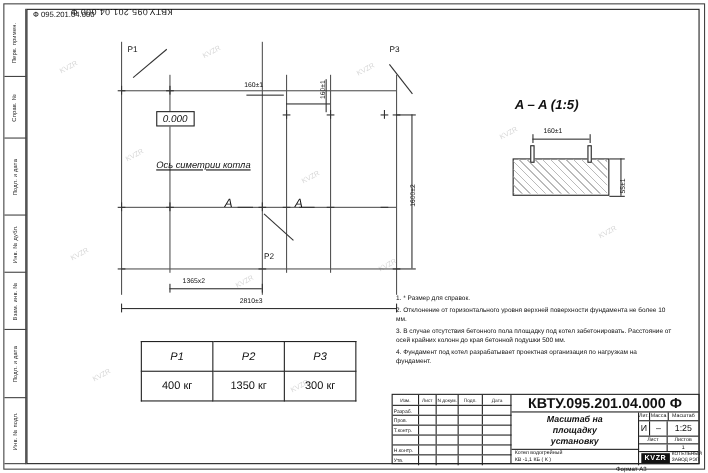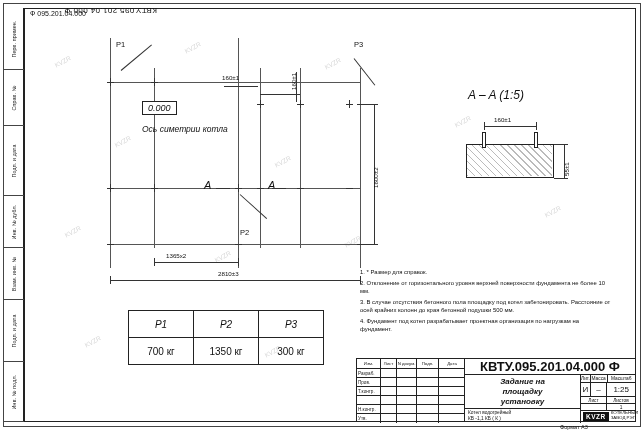--- a/index.html
+++ b/index.html
@@ -185,21 +185,21 @@
     <div class="leader" style="left:97px;top:62px;width:40px;transform:rotate(-40deg);"></div>
     <div class="leader" style="left:216px;top:186px;width:36px;transform:rotate(42deg);"></div>
     <div class="leader" style="left:330px;top:50px;width:34px;transform:rotate(52deg);"></div>
 
     <div class="lbl" style="left:92px;top:32px;">P1</div>
     <div class="lbl" style="left:216px;top:220px;">P2</div>
     <div class="lbl" style="left:330px;top:32px;">P3</div>
 
     <div class="zerobox" style="left:118px;top:93px;">0.000</div>
 
-    <div class="lbl-i" style="left:118px;top:116px;">Ось симетрии котла</div>
+    <div class="lbl-i" style="left:118px;top:137px;text-decoration:underline;">Ось симетрии котла</div>
 
     <div class="secA" style="left:180px;top:171px;">A</div>
     <div class="secA" style="left:244px;top:171px;">A</div>
     <div class="hline" style="left:192px;top:180px;width:14px;"></div>
     <div class="hline" style="left:248px;top:180px;width:14px;"></div>
 
     <div class="hline" style="left:236px;top:86px;width:40px;"></div>
     <div class="dimtxt" style="left:198px;top:66px;">160±1</div>
     <div class="hline" style="left:200px;top:78px;width:34px;"></div>
 
@@ -214,21 +214,21 @@
     <div class="hline" style="left:130px;top:254px;width:84px;"></div>
     <div class="vline" style="left:130px;top:250px;height:8px;"></div>
     <div class="vline" style="left:214px;top:250px;height:8px;"></div>
     <div class="dimtxt" style="left:142px;top:244px;">1365x2</div>
 
     <div class="hline" style="left:86px;top:272px;width:250px;"></div>
     <div class="vline" style="left:86px;top:268px;height:8px;"></div>
     <div class="vline" style="left:336px;top:268px;height:8px;"></div>
     <div class="dimtxt" style="left:194px;top:262px;">2810±3</div>
 
-    <div class="lbl-i" style="left:444px;top:80px;font-size:12px;">A – A (1:5)</div>
+    <div class="lbl-i" style="left:444px;top:80px;font-size:12px;font-weight:bold;">A – A (1:5)</div>
 
     <div class="sec-body" style="left:442px;top:136px;width:88px;height:34px;"></div>
     <div class="hatch" style="left:443.4px;top:137.4px;width:85px;height:31px;"></div>
     <div class="bolt" style="left:458px;top:124px;width:4px;height:16px;"></div>
     <div class="bolt" style="left:510px;top:124px;width:4px;height:16px;"></div>
 
     <div class="hline" style="left:460px;top:118px;width:52px;"></div>
     <div class="vline" style="left:460px;top:114px;height:8px;"></div>
     <div class="vline" style="left:512px;top:114px;height:8px;"></div>
     <div class="dimtxt" style="left:470px;top:108px;">160±1</div>
@@ -248,21 +248,21 @@
   </div>
 
   <table class="ltable">
     <tbody>
         <tr>
       <td class="h">P1</td>
       <td class="h">P2</td>
       <td class="h">P3</td>
     </tr>
     <tr>
-      <td class="v">700 кг</td>
+      <td class="v">400 кг</td>
       <td class="v">1350 кг</td>
       <td class="v">300 кг</td>
     </tr>
   </tbody>
     </table>
 
   <div class="tb">
     <div class="col-left">
       <div class="tb-rowhdr">
         <div style="width:24px">Изм.</div>
@@ -311,21 +311,21 @@
           <div class="c2"></div>
           <div class="c3"></div>
           <div class="c4"></div>
           <div class="c5"></div>
         </div>
     </div>
 
     <div class="tb-main">
       <div class="tb-code">КВТУ.095.201.04.000 Ф</div>
       <div class="tb-name">
-        <span>Задание на</span>
+        <span>Масштаб на</span>
         <span>площадку</span>
         <span>установку</span>
       </div>
       <div class="tb-sub">
         <span>Котел водогрейный</span>
         <span>КВ -1,1 КБ ( К )</span>
       </div>
       <div class="tb-grid">
         <div class="tg-row" style="top:0;height:8px">
           <div class="g" style="width:28px">Лит.</div>

